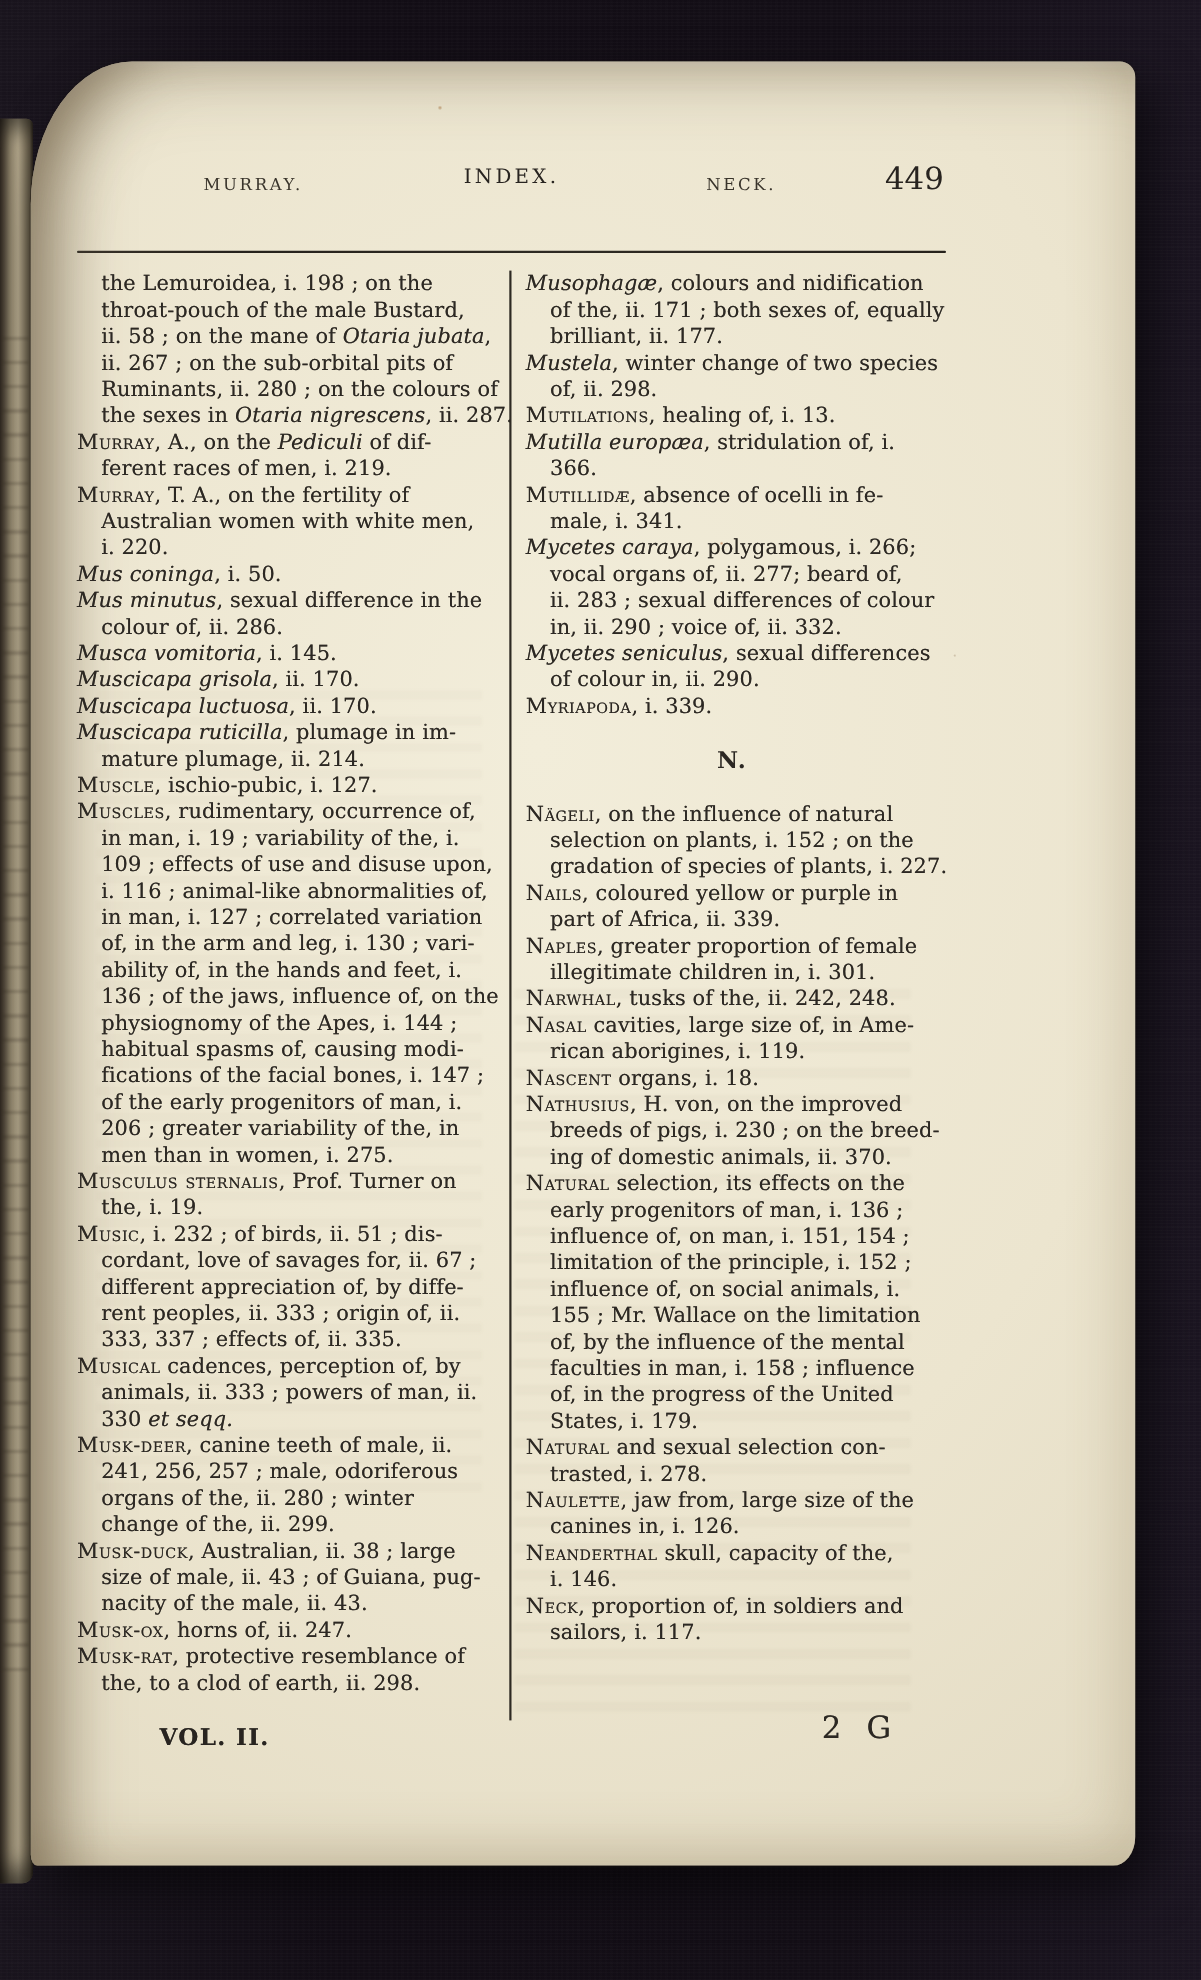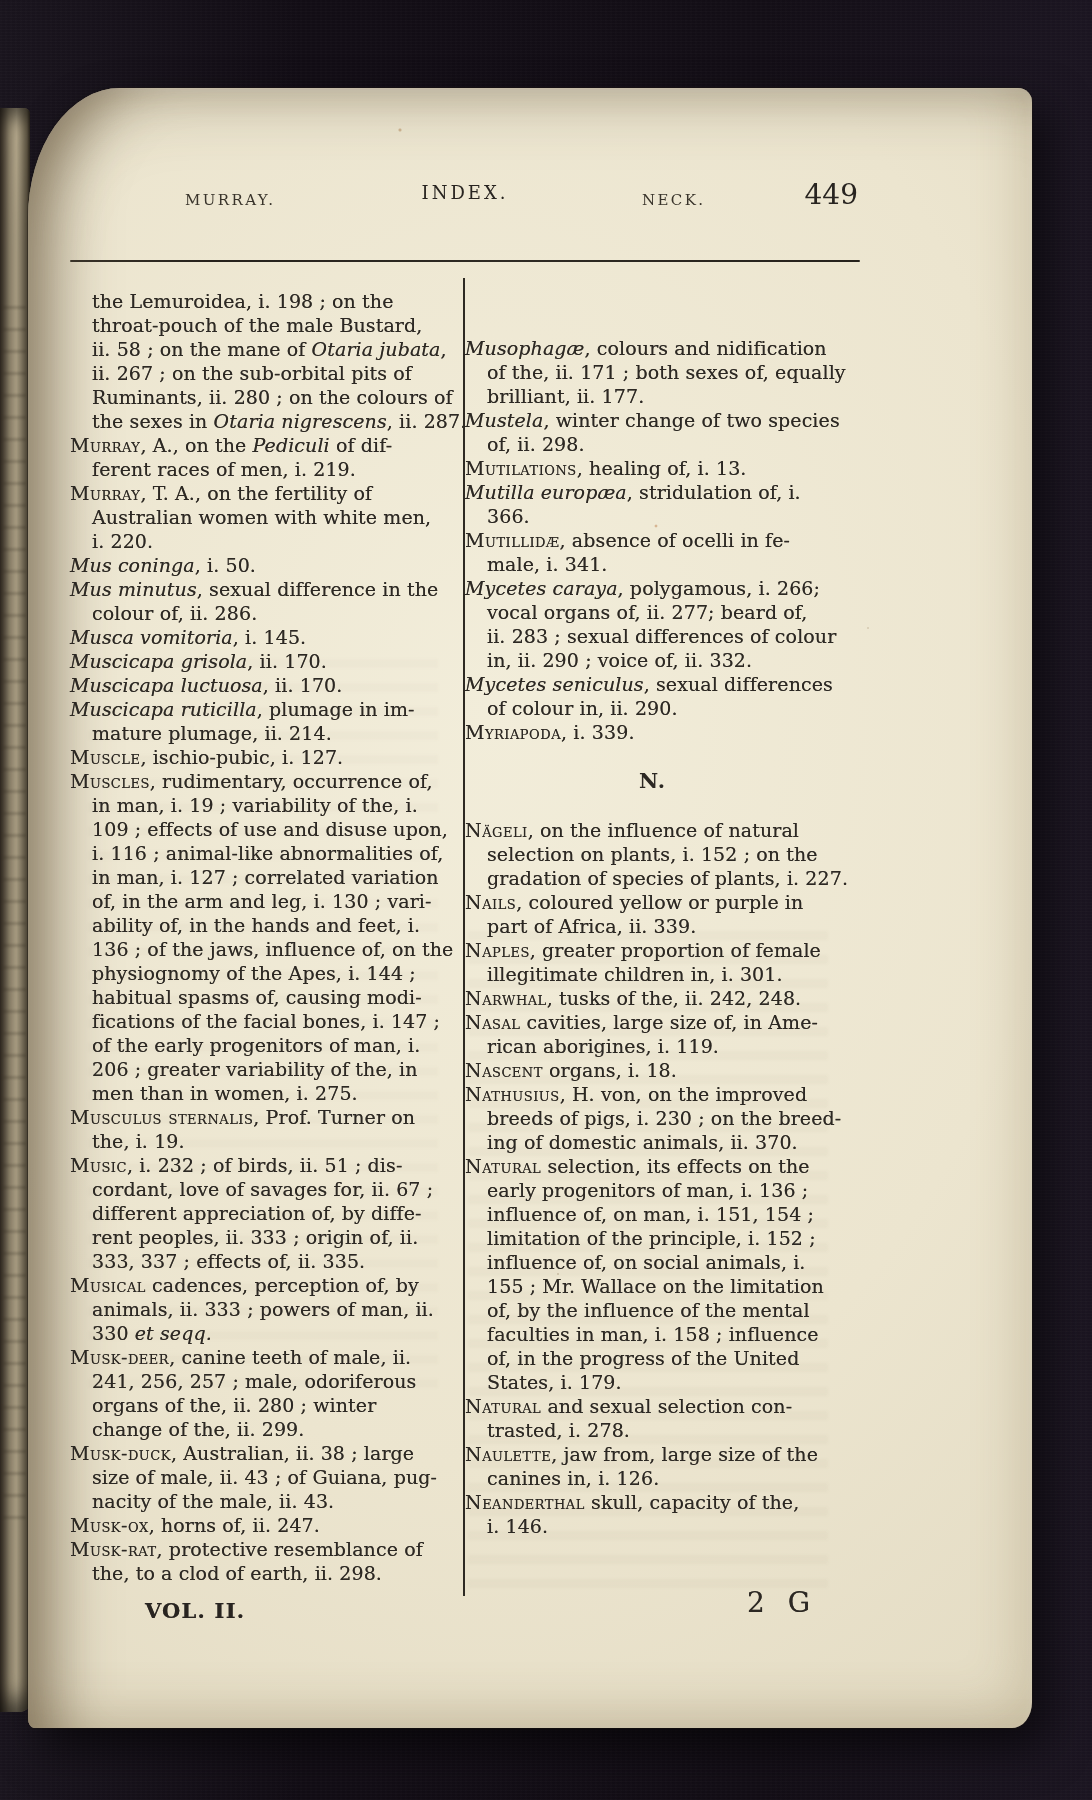--- a/index.html
+++ b/index.html
@@ -30,21 +30,20 @@
     position:absolute;z-index:3;left:28px;top:56px;width:1004px;height:1640px;
     background:radial-gradient(118% 96% at 46% 38%,#f2edda 0%,#ece5cf 48%,#e4dcc4 76%,#d9d0b3 93%,#ccc2a3 100%);
     border-radius:92px 14px 20px 6px / 130px 14px 26px 10px;
     box-shadow:
       0 0 0 1px rgba(30,24,18,.35),
       14px 20px 44px rgba(0,0,0,.55),
       inset 60px 0 60px -34px rgba(88,70,44,.50),
       inset 34px 44px 70px -40px rgba(80,62,38,.38),
       inset -16px -20px 48px rgba(122,102,62,.20),
       inset 0 3px 8px rgba(255,255,255,.28);
-    margin-top: 32px;
   }
   .page .specks{
     position:absolute;inset:0;pointer-events:none;border-radius:inherit;
     background:
       radial-gradient(3px 3px at 372px 42px, rgba(152,96,42,.55), transparent 72%),
       radial-gradient(2.6px 2.6px at 628px 438px, rgba(173,92,34,.6), transparent 72%),
       radial-gradient(2.2px 2.2px at 530px 1186px, rgba(124,94,60,.4), transparent 72%),
       radial-gradient(2px 2px at 840px 540px, rgba(130,100,66,.35), transparent 72%);
   }
   .ghost{position:absolute;pointer-events:none;opacity:.55;filter:blur(1.6px);}
@@ -59,25 +58,25 @@
   .catchword{position:absolute;top:9px;font-size:15px;letter-spacing:2.4px;color:#39342b;}
   .catchword.left{left:115px;}
   .catchword.right{left:572px;}
   .index-title{position:absolute;top:0;left:50%;transform:translateX(-50%);
     font-size:18px;letter-spacing:3px;color:#282420;}
   .pagenum{position:absolute;top:-4px;right:2px;font-size:28px;color:#282420;}
 
   .head-rule{position:absolute;top:172px;left:0;width:790px;height:2.4px;
     background:linear-gradient(90deg,#383228 0%,#26221c 18%,#2e2a23 55%,#26221c 100%);border-radius:2px;}
 
-  .columns{position:absolute;top:190px;left:0;width:790px;display:flex;align-items:center;}
+  .columns{position:absolute;top:190px;left:0;width:790px;display:flex;align-items:flex-start;}
   .col{font-size:19px;}
   .col.left{width:378px;margin-right:15px;}
   .col-divider{width:2px;height:1318px;background:#2e2a23;flex:none;}
-  .col.right{width:375px;}
+  .col.right{width:375px;padding-left:13px;}
 
   .line{height:24px;line-height:24px;white-space:nowrap;letter-spacing:.1px;
     text-shadow:0 0 .5px rgba(44,40,35,.65);}
   .line.cont{padding-left:22px;}
   .sc{font-variant:small-caps;letter-spacing:.5px;}
   .it{font-style:italic;}
 
   .section-head{height:26px;line-height:26px;margin:24px 0;text-align:center;
     font-weight:bold;font-size:21px;letter-spacing:1px;}
 
@@ -289,20 +288,24 @@
                 <div class="line cont"><span>trasted, i. 278.</span></div>
               </div>
               <div>
                 <div class="line"><span class="sc">Naulette</span><span>, jaw from, large size of the</span></div>
                 <div class="line cont"><span>canines in, i. 126.</span></div>
               </div>
               <div>
                 <div class="line"><span class="sc">Neanderthal</span><span> skull, capacity of the,</span></div>
                 <div class="line cont"><span>i. 146.</span></div>
               </div>
+              <div>
+                <div class="line"><span class="sc">Neck</span><span>, proportion of, in soldiers and</span></div>
+                <div class="line cont"><span>sailors, i. 117.</span></div>
+              </div>
             </div>
         </div>
       </div>
 
       <div class="vol-label">VOL. II.</div>
       <div class="signature">2 G</div>
     </div>
   </div>
 </div>
 

